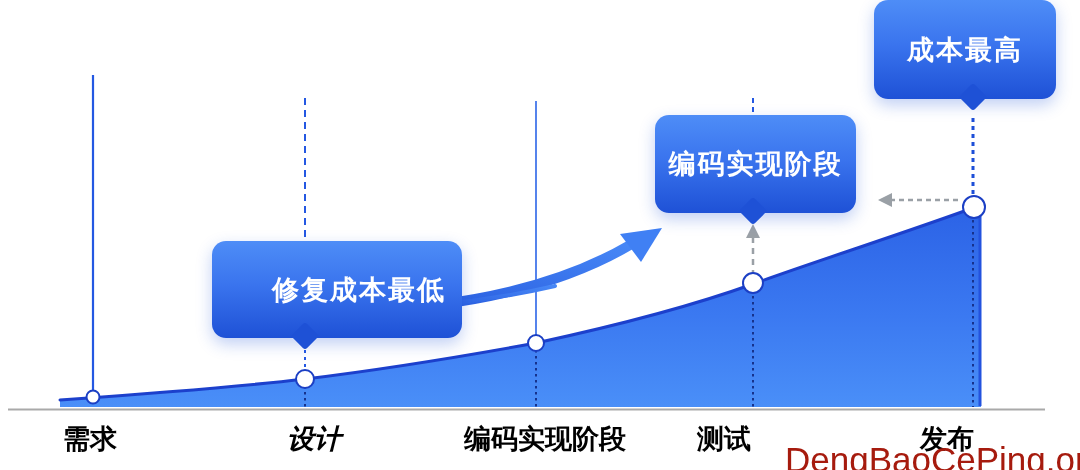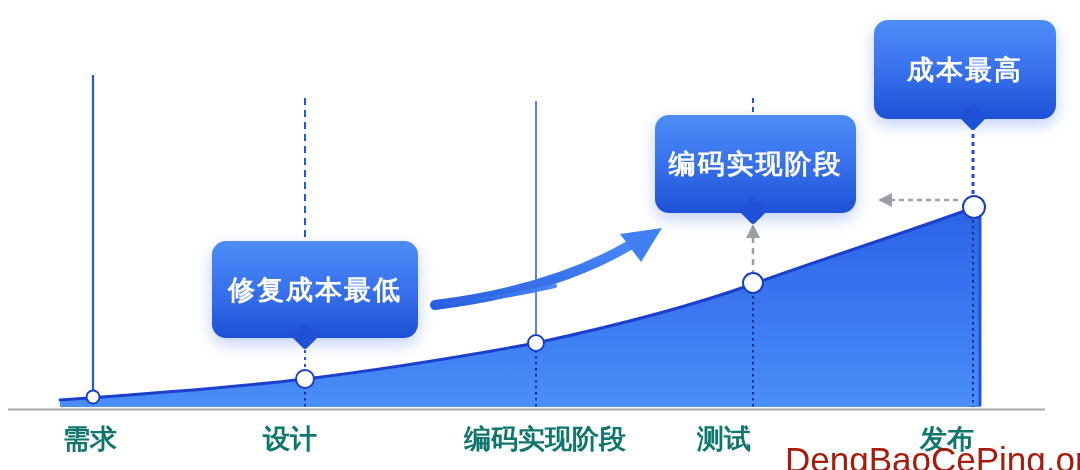--- a/index.html
+++ b/index.html
@@ -33,37 +33,37 @@
     position: absolute;
     bottom: -8px;
     left: calc(var(--pointer-x) - 10px);
     width: 20px;
     height: 20px;
     background: #1e51d6;
     border-radius: 3px;
     transform: rotate(45deg);
     z-index: -1;
   }
-  .callout-design  { left: 212px; top: 241px; width: 206px; height: 97px; --pointer-x: 93px; }
+  .callout-design  { left: 212px; top: 241px; width: 206px; height: 97px; padding-left: 44px; --pointer-x: 93px; }
   .callout-testing { left: 655px; top: 115px; width: 201px; height: 98px; --pointer-x: 98px; }
-  .callout-release { left: 874px; top: 20px;   width: 182px; height: 99px; --pointer-x: 99px; }
+  .callout-release { left: 874px; top: 0;   width: 182px; height: 99px; --pointer-x: 99px; }
 
   
   .stage-label {
     position: absolute;
     top: 421px;
     transform: translateX(-50%);
     font-size: 27px;
     font-weight: 700;
-    color: #0f766e;
+    color: #000000;
     white-space: nowrap;
     z-index: 4;
   }
   .stage-requirements { left: 90px; }
-  .stage-design       { left: 290px; }
+  .stage-design       { left: 314px; font-style: italic; }
   .stage-coding       { left: 545px; }
   .stage-testing      { left: 724px; }
   .stage-release      { left: 947px; }
 
   
   .watermark {
     position: absolute;
     left: 785px;
     top: 440px;
     font-size: 35px;

